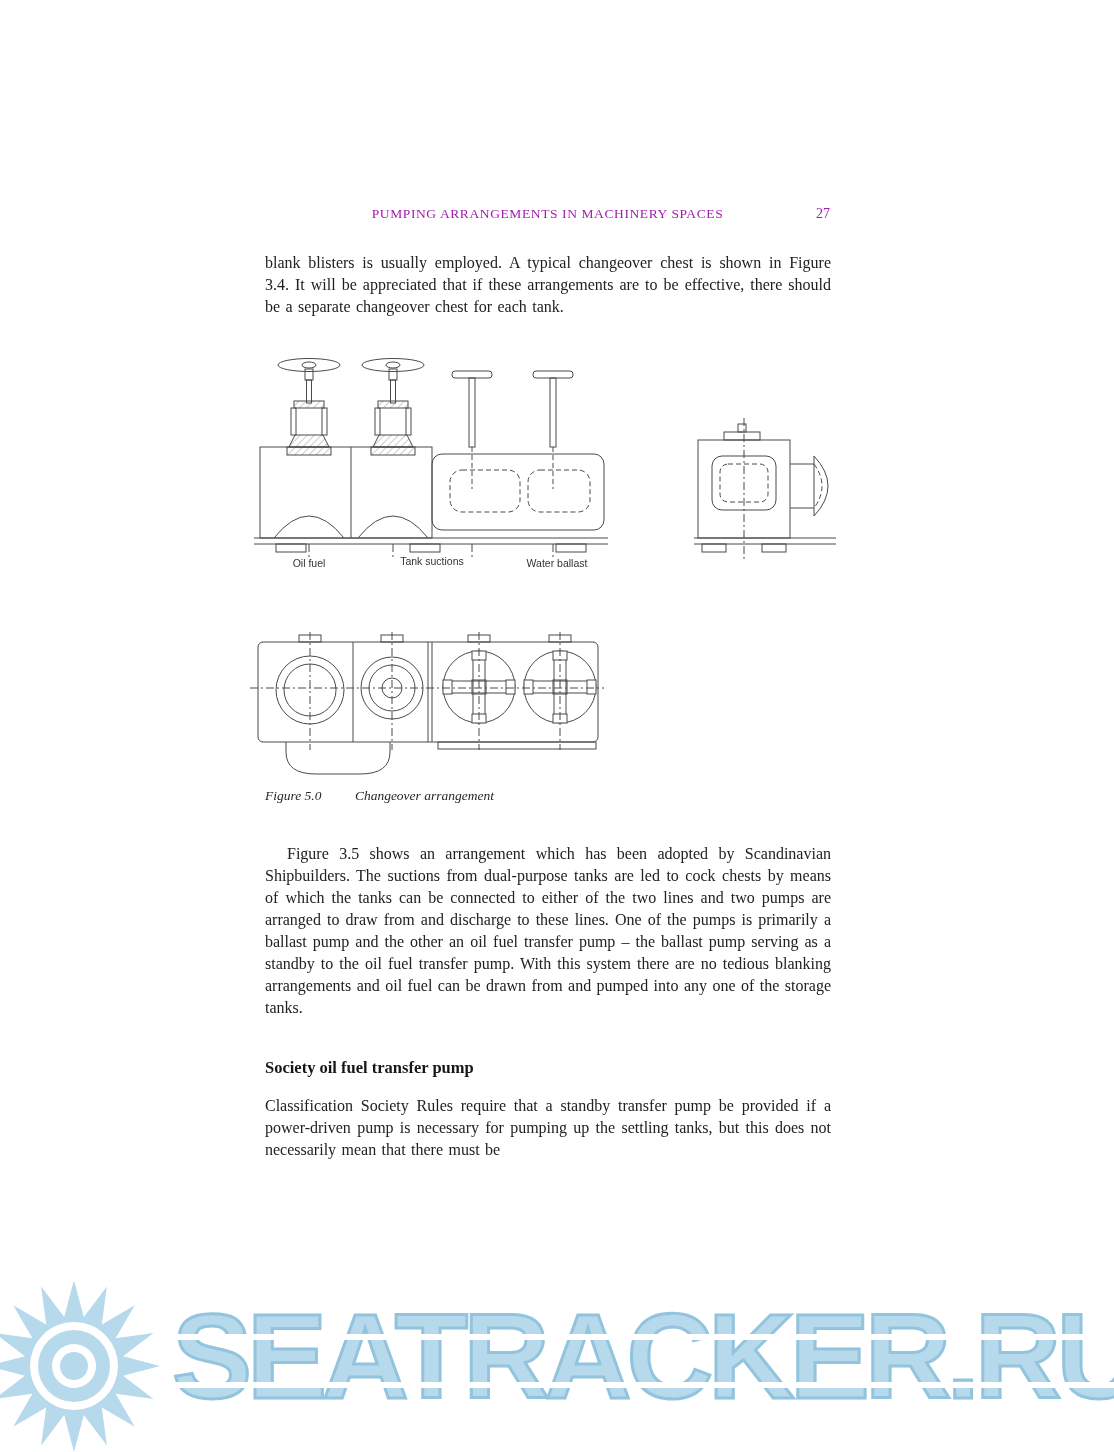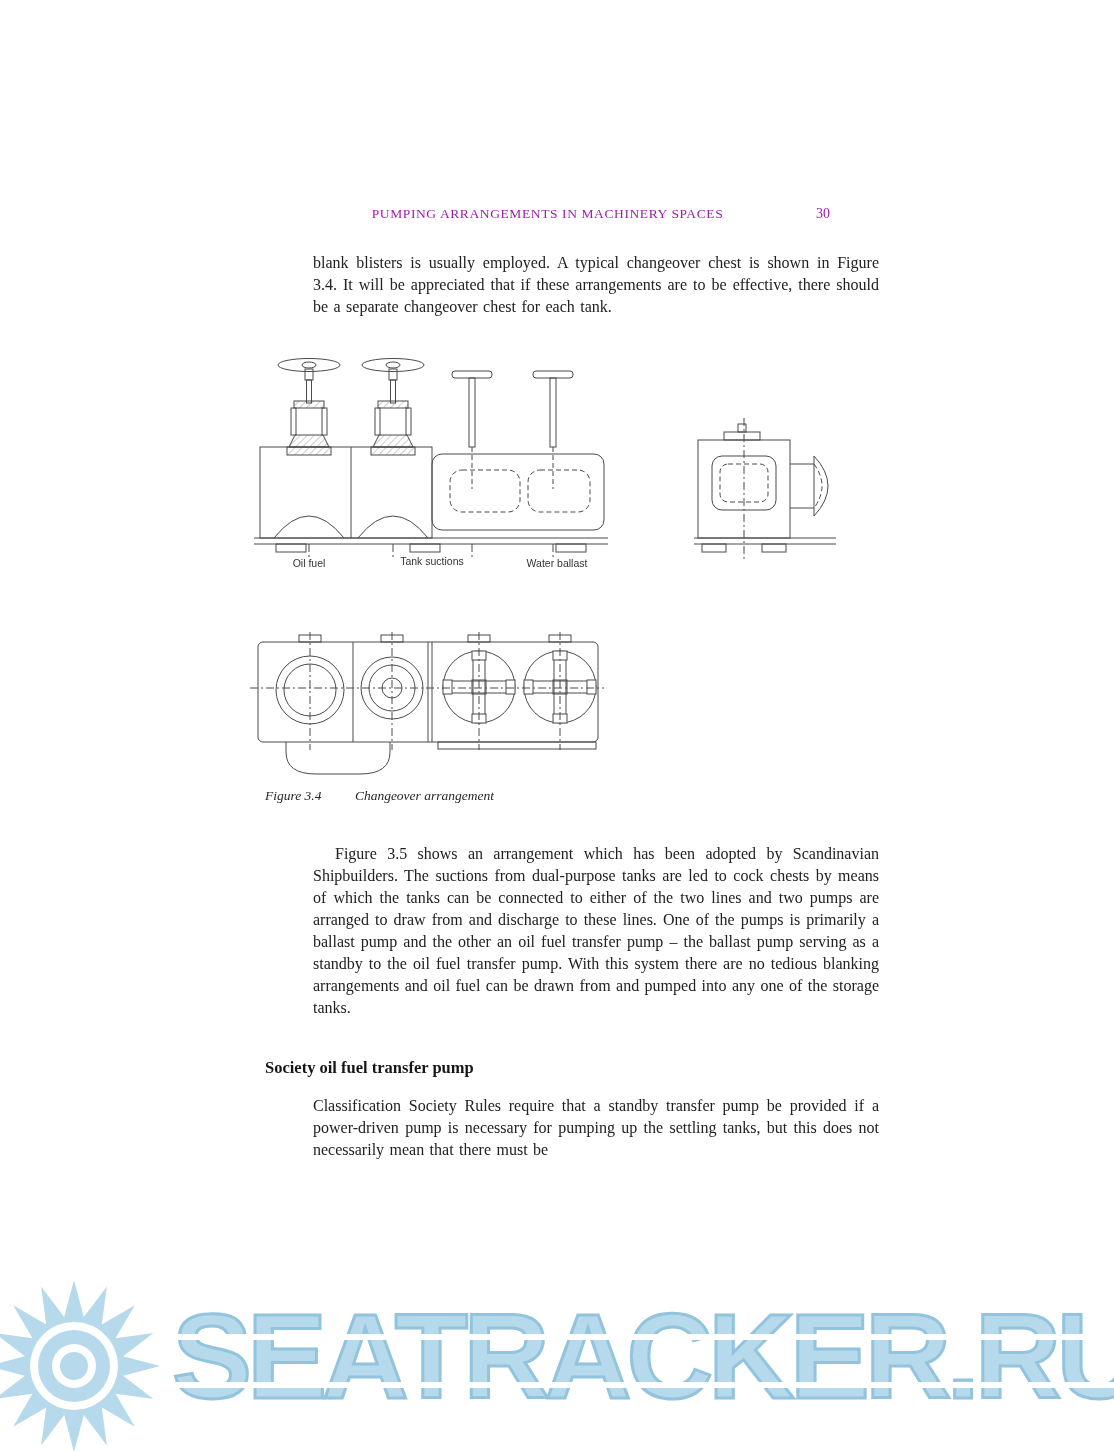--- a/index.html
+++ b/index.html
@@ -7,21 +7,21 @@
     position:relative;width:1114px;height:1452px;background:#ffffff;overflow:hidden;
     font-family:"Liberation Serif", serif;color:#1e1e1e;
   }
   .running-head{
     position:absolute;top:206px;left:265px;width:565px;
     font-size:13.5px;letter-spacing:0.6px;text-align:center;color:#a21caf;
   }
   .page-number{position:absolute;right:0;top:0;font-size:14px;letter-spacing:0;}
   .body-par{
     position:absolute;left:265px;width:566px;
-    font-size:16px;line-height:22px;text-align:justify;word-spacing:0.09em;color:#212121;margin-left:48px;
+    font-size:16px;line-height:22px;text-align:justify;word-spacing:0.09em;color:#212121;
   }
   .par1{top:236px;}
   .par2{top:827px;text-indent:22px;}
   .par3{top:1079px;}
   .section-heading{
     position:absolute;left:265px;top:1044px;width:566px;
     font-size:16.5px;font-weight:bold;color:#161616;
   }
   .figure-caption{
     position:absolute;left:265px;top:788px;width:566px;
@@ -44,21 +44,21 @@
   .stripe-b{top:100px;}
   .sun{position:absolute;left:-6px;top:0px;}
 </style>
 </head>
 <body>
 
 <div class="page">
 
   <div class="running-head">
     <span>PUMPING ARRANGEMENTS IN MACHINERY SPACES</span>
-    <span class="page-number">30</span>
+    <span class="page-number">27</span>
   </div>
 
   <p class="body-par par1">blank blisters is usually employed. A typical changeover chest is shown in Figure 3.4. It will be appreciated that if these arrangements are to be effective, there should be a separate changeover chest for each tank.</p>
 
   <div class="figure-wrap">
     <svg viewBox="0 0 600 440" fill="none" stroke="#4a4a4a" stroke-width="1">
       <defs>
         <pattern id="hatch" width="5" height="5" patternUnits="userSpaceOnUse" patternTransform="rotate(45)">
           <line x1="0" y1="0" x2="0" y2="5" stroke="#6a6a6a" stroke-width="0.7"></line>
         </pattern>
@@ -176,21 +176,21 @@
         <line x1="0" y1="340" x2="354" y2="340" stroke-dasharray="8,3,2,3"></line>
         <line x1="60" y1="284" x2="60" y2="402" stroke-dasharray="8,3,2,3"></line>
         <line x1="142" y1="284" x2="142" y2="402" stroke-dasharray="8,3,2,3"></line>
         <line x1="229" y1="284" x2="229" y2="402" stroke-dasharray="8,3,2,3"></line>
         <line x1="310" y1="284" x2="310" y2="402" stroke-dasharray="8,3,2,3"></line>
       </g>
     </svg>
   </div>
 
   <div class="figure-caption">
-    <span class="cap-num">Figure 3.4</span>
+    <span class="cap-num">Figure 5.0</span>
     <span>Changeover arrangement</span>
   </div>
 
   <p class="body-par par2">Figure 3.5 shows an arrangement which has been adopted by Scandinavian Shipbuilders. The suctions from dual-purpose tanks are led to cock chests by means of which the tanks can be connected to either of the two lines and two pumps are arranged to draw from and discharge to these lines. One of the pumps is primarily a ballast pump and the other an oil fuel transfer pump – the ballast pump serving as a standby to the oil fuel transfer pump. With this system there are no tedious blanking arrangements and oil fuel can be drawn from and pumped into any one of the storage tanks.</p>
 
   <h2 class="section-heading">Society oil fuel transfer pump</h2>
 
   <p class="body-par par3">Classification Society Rules require that a standby transfer pump be provided if a power-driven pump is necessary for pumping up the settling tanks, but this does not necessarily mean that there must be</p>
 
   <div class="watermark-band">

